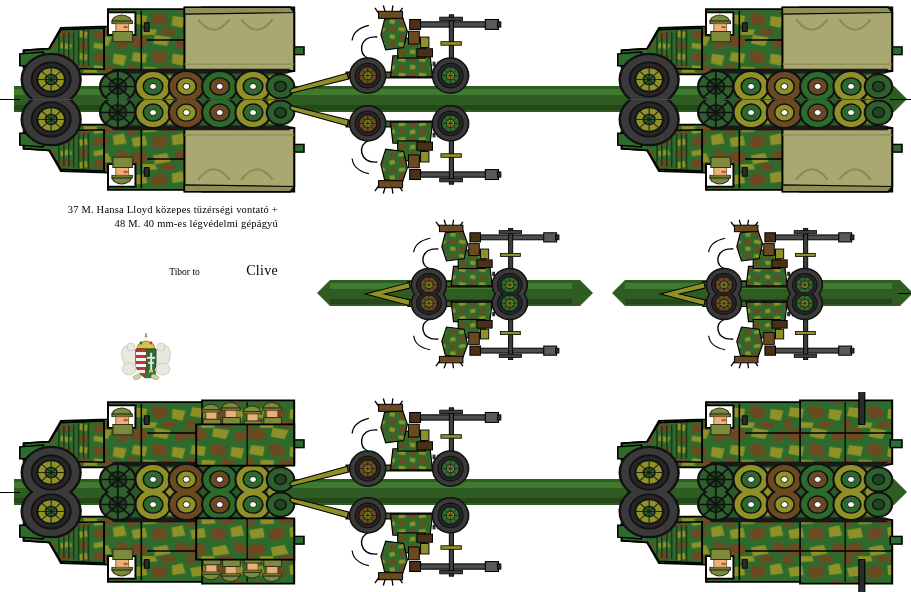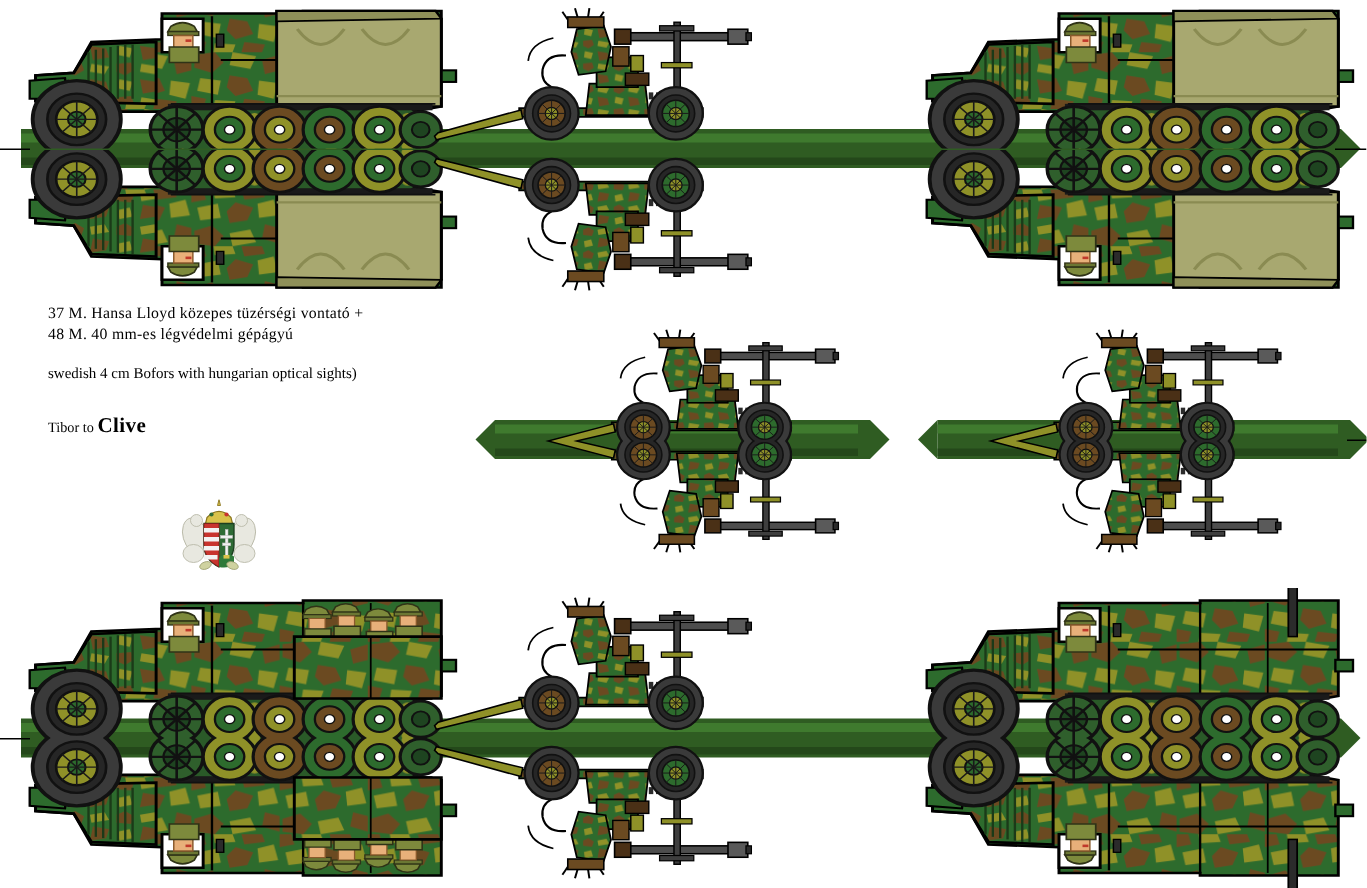--- a/index.html
+++ b/index.html
@@ -1,26 +1,26 @@
 <!DOCTYPE html>
 <html><head>
 <meta charset="utf-8">
 <style>
   html,body{margin:0;padding:0;background:#ffffff;}
   body{width:911px;height:592px;position:relative;overflow:hidden;
        font-family:"Liberation Serif",serif;background:#fff;}
   .sheet{position:absolute;left:0;top:0;width:911px;height:592px;}
 
   
-  .caption{position:absolute;left:32px;top:203px;width:260px;text-align:left;color:#000;}
+  .caption{position:absolute;left:18px;top:203px;width:260px;text-align:right;color:#000;}
   .cap-line{font-size:10.5px;line-height:14px;white-space:nowrap;letter-spacing:.2px;}
   .cap-gap{height:12px;}
   .cap-sub{font-size:10px;line-height:14px;white-space:nowrap;}
   .thanks{margin-top:20px;font-size:9.5px;}
-  .thanks b{font-size:14px;font-weight:bold;letter-spacing:.3px;}
+  .thanks b{font-size:14px;font-weight:normal;letter-spacing:.3px;margin-left:44px;}
   .author{margin-top:18px;font-size:10px;font-weight:bold;}
 
   
   .arms{position:absolute;left:120px;top:333px;width:52px;height:50px;}
 
   
   .mirrorbar{position:absolute;height:26px;background:#2f5c22;}
   .mirrorbar .hi{position:absolute;left:0;top:3px;right:8px;height:6px;background:#3f7a2e;}
   .mirrorbar .lo{position:absolute;left:0;bottom:2px;right:8px;height:5px;background:#24481a;}
   .mirrorbar .tip{position:absolute;right:-13px;top:0;width:0;height:0;
@@ -427,21 +427,20 @@
         <use href="#driverFig" x="103" y="20"></use>
         <rect x="256" y="-4" width="6" height="44" fill="#2b2b2b" stroke="#000" stroke-width="1.2"></rect>
       </g>
     </svg>
   </div>
 
   <div class="caption">
     <div class="cap-line">37 M. Hansa Lloyd közepes tüzérségi vontató +</div>
     <div class="cap-line">48 M. 40 mm-es légvédelmi gépágyú</div>
     <div class="cap-gap"></div>
-    <div class="cap-sub">swedish 4 cm Bofors with hungarian optical sights)</div>
     <div class="thanks"><span>Tibor to </span><b>Clive</b></div>
   </div>
 
   <div class="arms">
     <svg width="52" height="50" viewBox="0 0 52 50">
 
       <g fill="#e8e8e0" stroke="#b9b9a8" stroke-width=".6">
         <ellipse cx="10" cy="24" rx="8" ry="12" transform="rotate(-16 10 24)"></ellipse>
         <ellipse cx="42" cy="24" rx="8" ry="12" transform="rotate(16 42 24)"></ellipse>
         <ellipse cx="9" cy="36" rx="7" ry="6"></ellipse>

